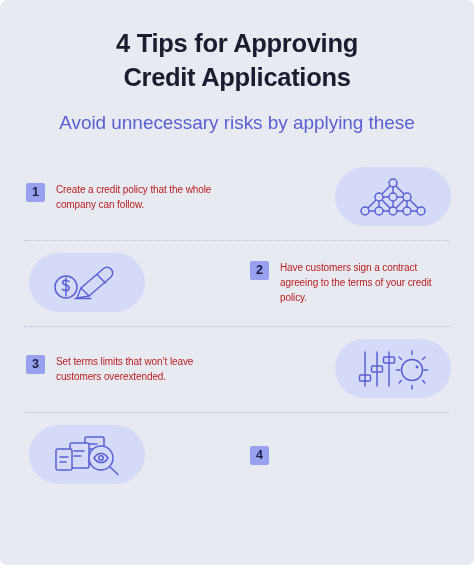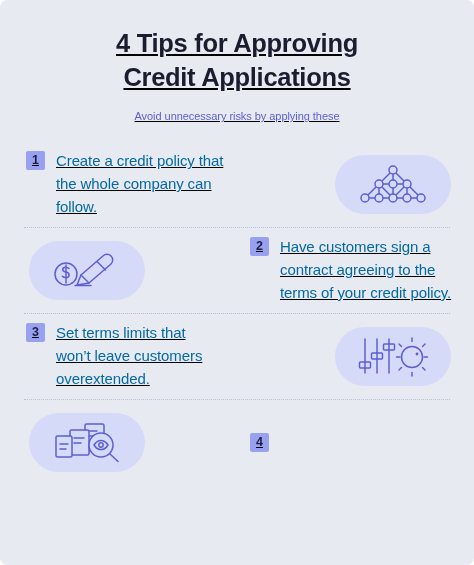--- a/index.html
+++ b/index.html
@@ -14,39 +14,38 @@
     font-family: "Liberation Sans", sans-serif;
   }
   #infographic {
     position: relative;
     width: 474px;
     height: 565px;
     background: #e8eaf2;
     border-radius: 7px;
     box-sizing: border-box;
     overflow: hidden;
-    text-decoration: underline;
   }
 
   
   .header {
     padding: 26px 46px 0 46px;
     text-align: center;
   }
   .title {
     font-size: 25.5px;
     line-height: 1.34;
     font-weight: bold;
     color: #1b1d2f;
     letter-spacing: -0.3px;
     margin: 0;
   }
   .subtitle {
     margin: 14px 0 0 0;
-    font-size: 11px;
+    font-size: 19px;
     line-height: 1.55;
     color: #5b5fd2;
     letter-spacing: -0.05px;
     padding: 0 6px;
   }
 
   
   .rows {
     margin-top: 17px;
     padding: 0 12px;
@@ -82,23 +81,23 @@
     color: #1b1d41;
     font-size: 12.5px;
     font-weight: bold;
     line-height: 19px;
     text-align: center;
     border-radius: 2px;
     margin-top: 1px;
   }
   .tip-text {
     margin-left: 11px;
-    font-size: 15px;
+    font-size: 10px;
     line-height: 1.52;
-    color: #0369a1;
+    color: #b91c1c;
     letter-spacing: -0.1px;
   }
 
   .icon-cell {
     flex: 0 0 auto;
     width: 122px;
     display: flex;
     justify-content: center;
   }
   .row:not(.reverse) .icon-cell { margin-left: auto; margin-right: 8px; }

